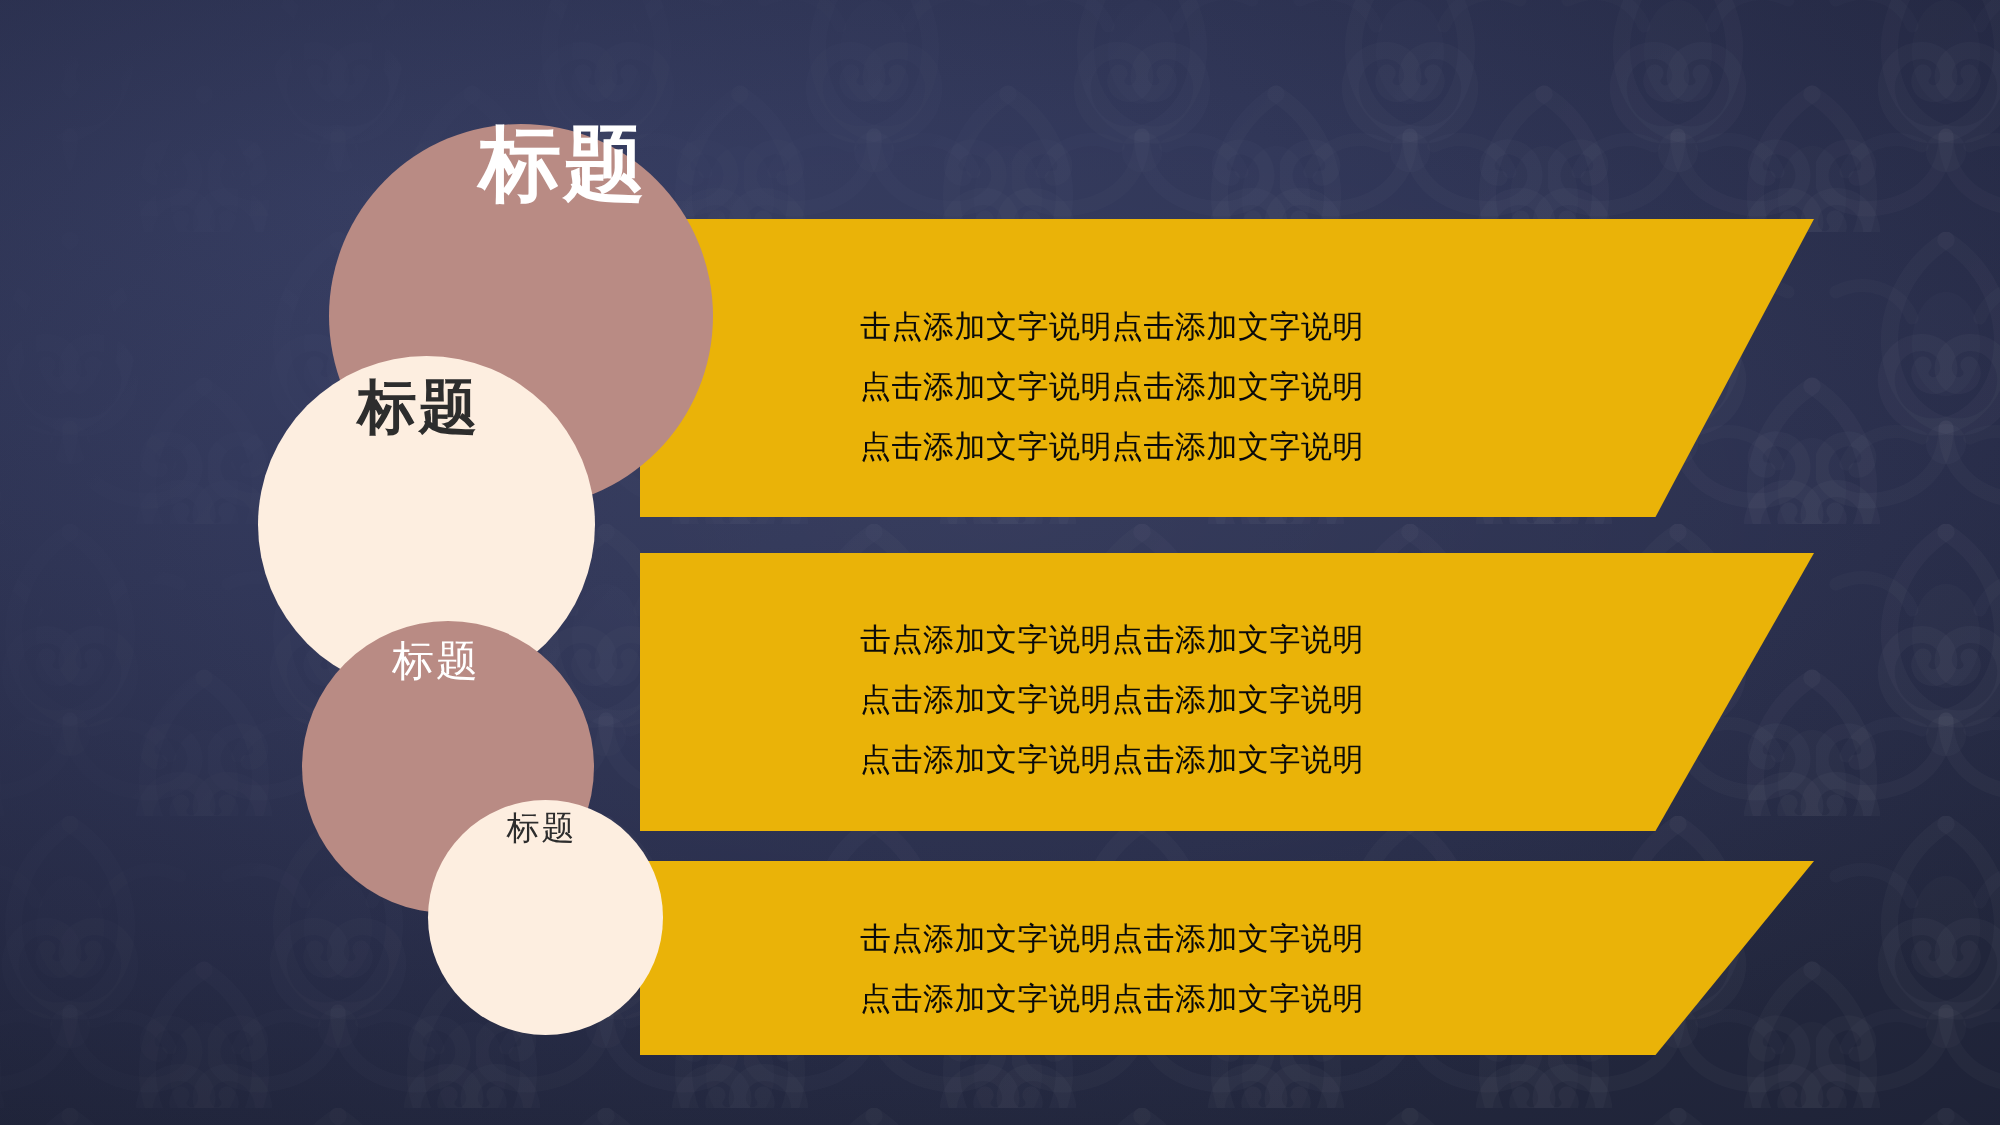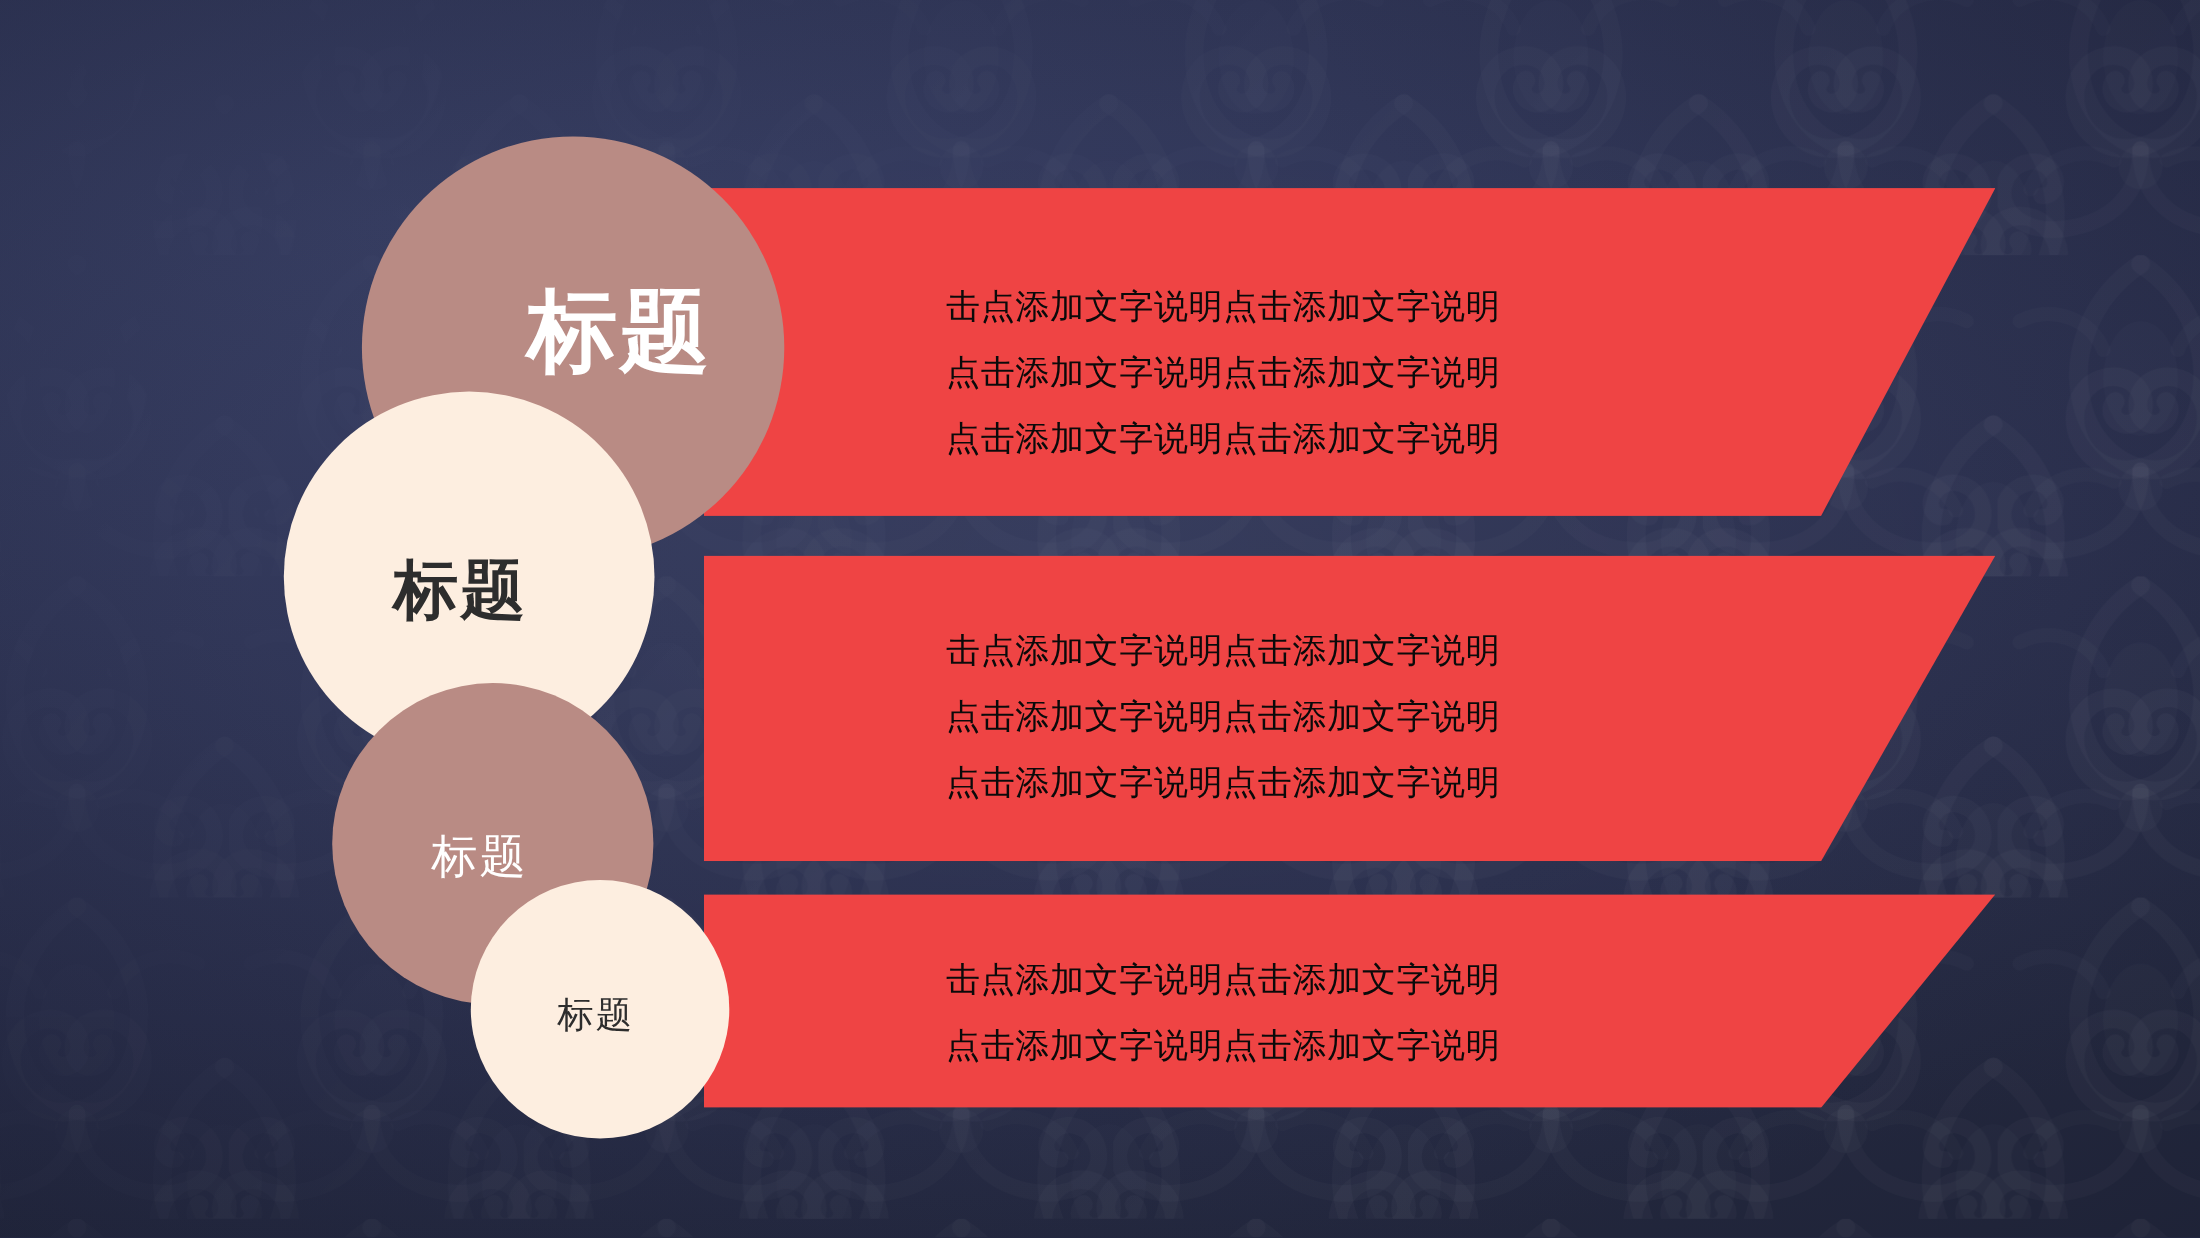--- a/index.html
+++ b/index.html
@@ -32,22 +32,23 @@
   .bg-damask {
     position: absolute;
     inset: -60px;
     opacity: 0.55;
   }
   .bg-damask svg { width: 100%; height: 100%; display:block; }
 
   
   .panel {
     position: absolute;
-    background: #ef4444;
+    background: #eab308;
     box-sizing: border-box;
+    margin-top: 48px;
   }
   #panel-1 {
     left: 640px; top: 171px; width: 1174px; height: 298px;
     clip-path: polygon(0 0, 100% 0, 86.5% 100%, 0 100%);
   }
   #panel-2 {
     left: 640px; top: 505px; width: 1174px; height: 278px;
     clip-path: polygon(0 0, 100% 0, 86.5% 100%, 0 100%);
   }
   #panel-3 {
@@ -65,21 +66,21 @@
   }
   #panel-1 .panel-text { left: 220px; top: 78px; }
   #panel-2 .panel-text { left: 220px; top: 57px; }
   #panel-3 .panel-text { left: 220px; top: 48px; }
 
   
   .circle {
     position: absolute;
     border-radius: 50%;
     display: flex;
-    align-items: center;
+    align-items: flex-start;
     justify-content: center;
   }
   .circle-label {
     font-weight: bold;
     letter-spacing: 2px;
     white-space: nowrap;
   }
 
   #circle-1 {
     left: 329px; top: 124px; width: 384px; height: 384px;

